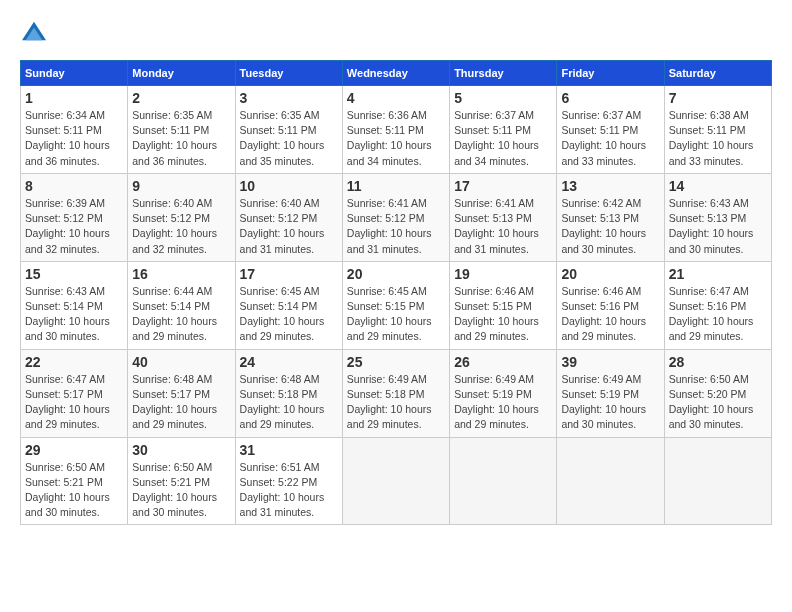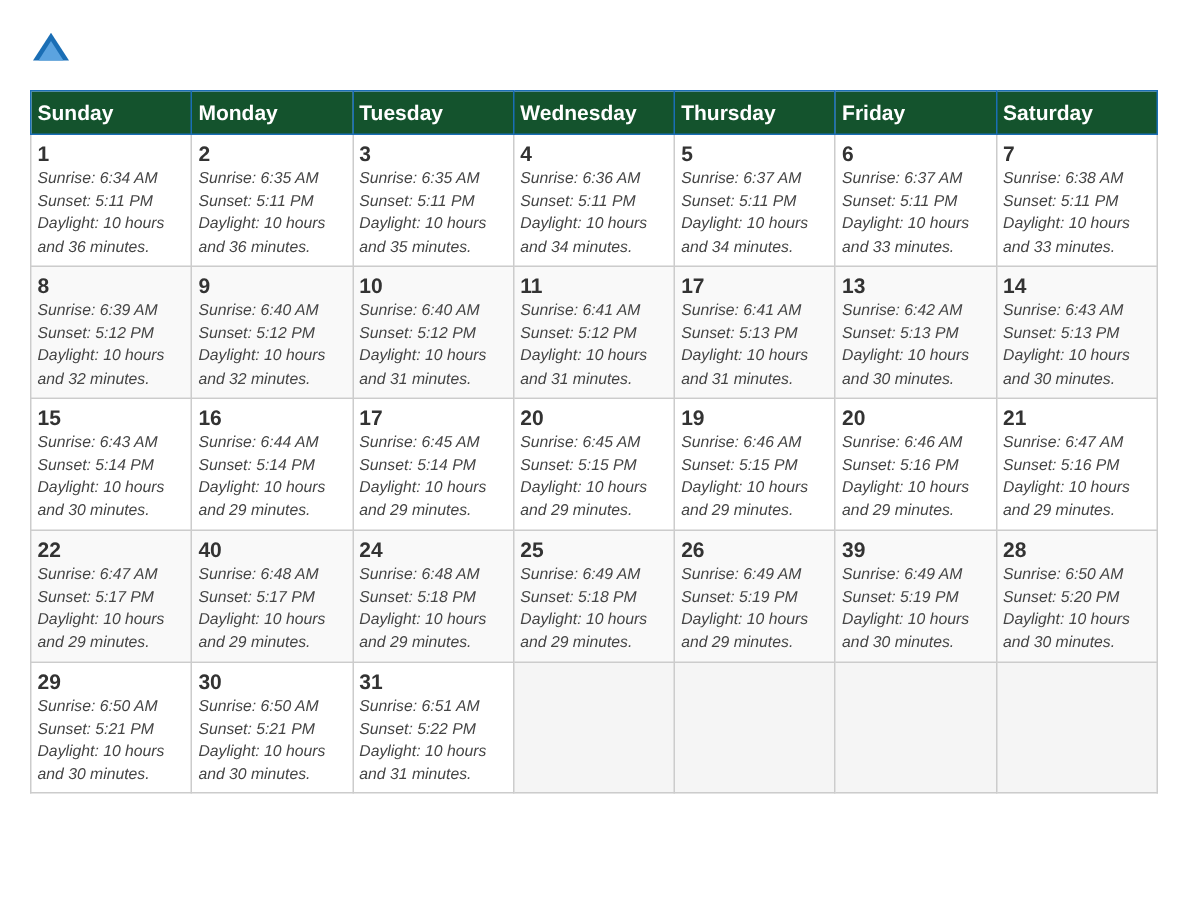--- a/index.html
+++ b/index.html
@@ -46,25 +46,25 @@
     .subtitle {
       font-size: 16px;
       color: #555;
     }
     .calendar {
       width: 100%;
       border-collapse: collapse;
       font-size: 11px;
     }
     .calendar thead tr th {
-      background-color: #14532d;
+      background-color: #1d4ed8;
       color: #fff;
       padding: 6px 4px;
       text-align: left;
-      font-size: 14px;
+      font-size: 11px;
       border: 1px solid #1a6eb5;
     }
     .calendar tbody tr td {
       vertical-align: top;
       border: 1px solid #ccc;
       padding: 4px;
       width: calc(100% / 7);
       min-height: 70px;
       background: #fff;
     }
@@ -75,21 +75,20 @@
       font-size: 14px;
       font-weight: bold;
       color: #333;
       display: block;
       margin-bottom: 2px;
     }
     .day-info {
       color: #444;
       font-size: 10.5px;
       line-height: 1.45;
-      font-style: italic;
     }
     .empty-cell {
       background: #f5f5f5 !important;
     }
   </style>
 </head>
 <body>
 
 <div class="header-section">
   <div class="logo">

